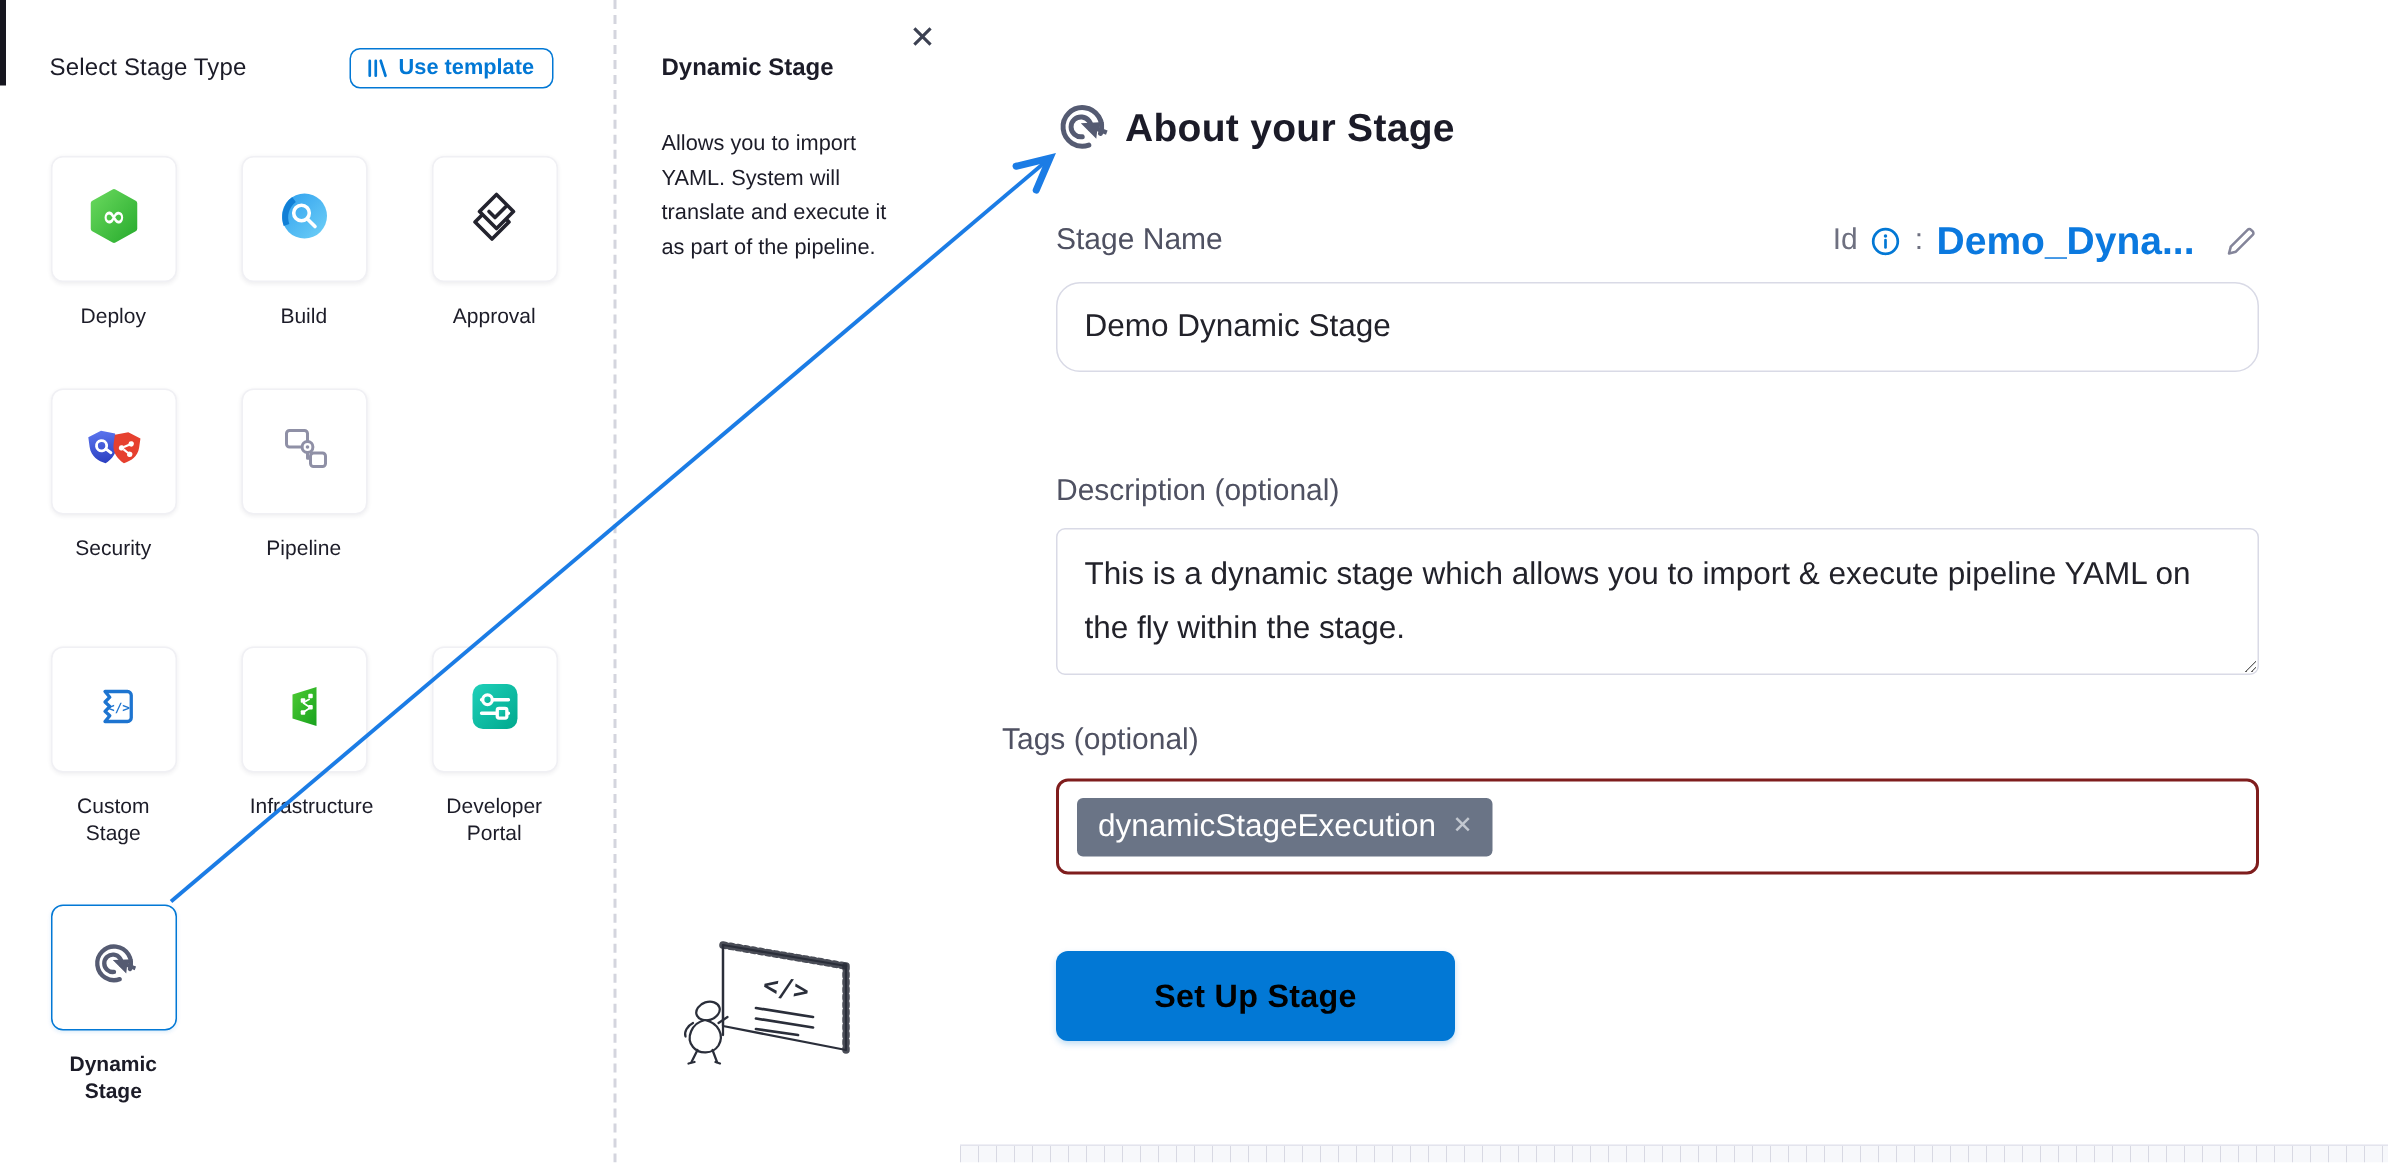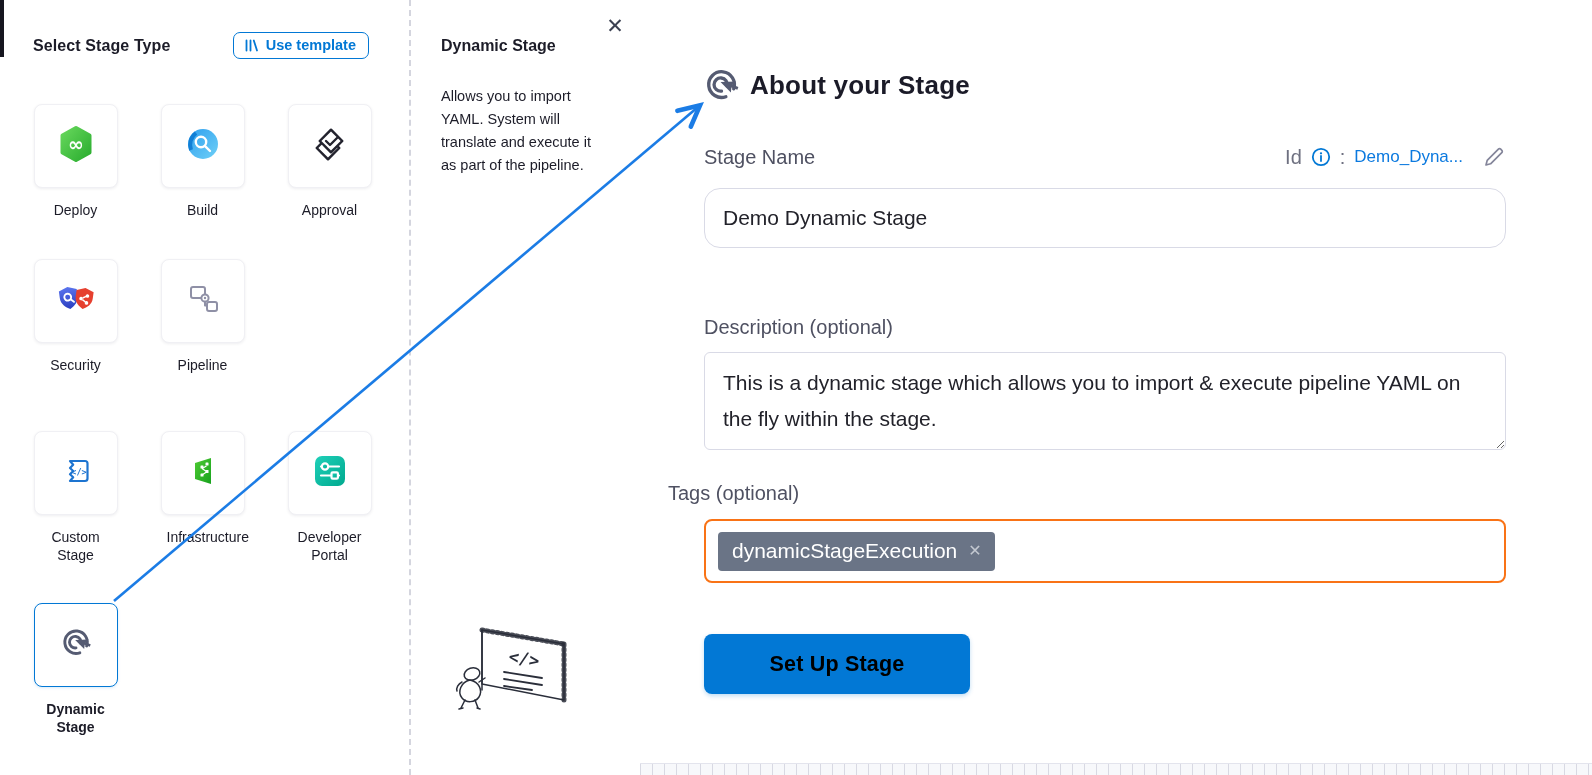--- a/index.html
+++ b/index.html
@@ -7,21 +7,21 @@
   body {
     position:relative; background:#ffffff; overflow:hidden;
     font-family:"Liberation Sans", sans-serif; color:#1c1c28;
   }
   
   .left-edge { position:absolute; left:0; top:0; width:4px; height:57px; background:#16161f; }
 
   
   .left-header { position:absolute; left:33px; top:32px; width:336px;
     display:flex; justify-content:space-between; align-items:center; }
-  .left-title { font-size:16px; font-weight:700; color:#1c1c28; letter-spacing:.1px; }
+  .left-title { font-size:16px; font-weight:400; color:#1c1c28; letter-spacing:.1px; }
   .use-template-btn { display:flex; align-items:center; gap:7px; background:#fff;
     border:1.5px solid #0278d5; color:#0278d5; border-radius:7px;
     padding:4px 12px 5px 10px; font-size:14.5px; font-weight:600; cursor:pointer;
     font-family:"Liberation Sans", sans-serif; }
   .stage-row { position:absolute; left:12px; display:flex; }
   .row-1 { top:104px; } .row-2 { top:259px; } .row-3 { top:431px; } .row-4 { top:603px; }
   .stage-cell { width:127px; display:flex; flex-direction:column; align-items:center; }
   .stage-card { width:84px; height:84px; background:#fff; border:1px solid #f0f0f4;
     border-radius:8px; box-shadow:0 1px 3px rgba(40,41,61,.08);
     display:flex; align-items:center; justify-content:center; cursor:pointer; }
@@ -45,36 +45,36 @@
 
   
   .about-header { position:absolute; left:702px; top:66px; display:flex; align-items:center; gap:9px; }
   .about-title { font-size:26px; font-weight:700; color:#1b1b28; letter-spacing:.2px; }
 
   .stage-name-row { position:absolute; left:704px; top:145px; width:802px;
     display:flex; justify-content:space-between; align-items:center; }
   .field-label { font-size:20px; font-weight:500; color:#4f5162; }
   .id-row { display:flex; align-items:center; gap:9px; }
   .id-label, .id-colon { font-size:20px; color:#6e7080; }
-  .id-value { font-size:17px; font-weight:400; color:#0b79df; cursor:default; }
+  .id-value { font-size:26px; font-weight:700; color:#0b79df; cursor:default; }
   .pencil-btn { background:none; border:none; cursor:pointer; margin-left:10px; display:flex; }
 
   .stage-name-input { position:absolute; left:704px; top:188px; width:802px; height:60px;
     border:1px solid #d9dae6; border-radius:16px; padding:0 18px; font-size:21px;
     color:#22222a; font-family:"Liberation Sans", sans-serif; outline:none; background:#fff; }
 
   .desc-label { position:absolute; left:704px; top:316px; }
   .desc-textarea { position:absolute; left:704px; top:352px; width:802px; height:98px;
     border:1px solid #d9dae6; border-radius:6px; padding:12px 18px; font-size:21px;
     line-height:36px; color:#22222a; font-family:"Liberation Sans", sans-serif;
     resize:both; outline:none; background:#fff; }
 
   .tags-label { position:absolute; left:668px; top:482px; }
   .tags-box { position:absolute; left:704px; top:519px; width:802px; height:64px;
-    border:2px solid #f97316; border-radius:8px; background:#fff;
+    border:2px solid #7f1d1d; border-radius:8px; background:#fff;
     display:flex; align-items:center; padding:16px 12px; cursor:text; }
   .tag-chip { display:flex; align-items:center; gap:11px; background:#6a7486;
     color:#fff; font-size:21px; padding:7px 13px 8px 14px; border-radius:4px; }
   .tag-remove { color:#c3c8d0; font-size:16px; cursor:pointer; line-height:1; }
 
   .setup-btn { position:absolute; left:704px; top:634px; width:266px; height:60px;
     background:#0278d5; border:none; border-radius:8px; color:#000000; font-size:21.5px;
     font-weight:700; letter-spacing:.2px; cursor:pointer;
     font-family:"Liberation Sans", sans-serif; box-shadow:0 2px 4px rgba(2,120,213,.25); }
 

